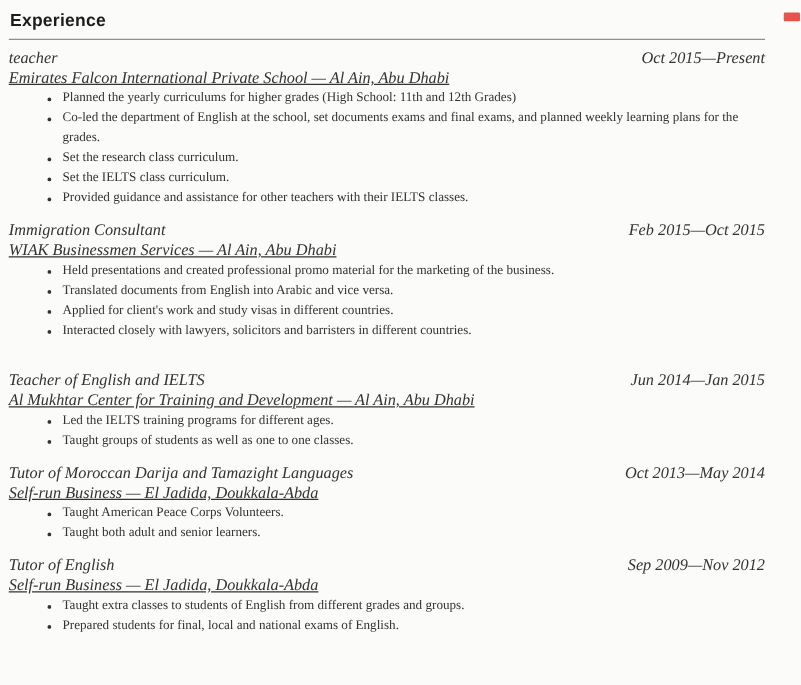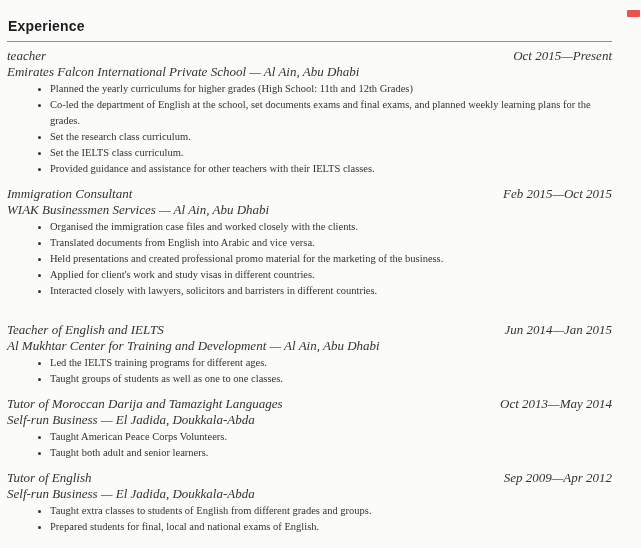--- a/index.html
+++ b/index.html
@@ -13,21 +13,21 @@
   html,body{margin:0;padding:0;}
   body{
     width:641px;height:548px;overflow:hidden;
     background:var(--bg);
     font-family:"Liberation Serif", serif;
     color:var(--text);
     position:relative;
   }
   .page{
     width:641px;height:548px;
-    padding:19px 29px 0 7px;
+    padding:9px 29px 0 7px;
     position:relative;
   }
   .red-indicator{
     position:absolute;top:10px;right:1px;
     width:13px;height:7px;border-radius:1px;
     background:var(--marker);
   }
   h2.section-heading{
     margin:0 0 7px 1px;
     font-family:"Liberation Sans", sans-serif;
@@ -42,21 +42,21 @@
   }
   .entry + .entry{margin-top:9px;}
   #entries .entry:nth-child(3){margin-top:23px;}
   .entry-header{
     display:flex;justify-content:space-between;align-items:baseline;
     font-style:italic;font-size:13px;line-height:16px;gap:13px;
   }
   .job-title{white-space:nowrap;}
   .job-dates{white-space:nowrap;text-align:left;}
   .job-org{
-    font-style:italic;font-size:13px;line-height:16px;
+    font-style:italic;font-size:13px;line-height:16px;text-decoration:underline;
   }
   ul.bullets{
     list-style:none;
     margin:1px 0 0 0;
     padding:0 0 0 43px;
   }
   ul.bullets li{
     position:relative;
     font-size:10.5px;line-height:16px;
     max-width:545px;
@@ -94,23 +94,22 @@
         </ul>
   </div>
 
   <div class="entry">
     <div class="entry-header">
       <span class="job-title">Immigration Consultant</span>
       <span class="job-dates">Feb 2015—Oct 2015</span>
     </div>
     <div class="job-org">WIAK Businessmen Services — Al Ain, Abu Dhabi</div>
     <ul class="bullets">
-          <li>Organised the immigration case files and worked closely with the clients.</li>
+          <li>Held presentations and created professional promo material for the marketing of the business.</li>
           <li>Translated documents from English into Arabic and vice versa.</li>
-          <li>Held presentations and created professional promo material for the marketing of the business.</li>
           <li>Applied for client's work and study visas in different countries.</li>
           <li>Interacted closely with lawyers, solicitors and barristers in different countries.</li>
         </ul>
   </div>
 
   <div class="entry">
     <div class="entry-header">
       <span class="job-title">Teacher of English and IELTS</span>
       <span class="job-dates">Jun 2014—Jan 2015</span>
     </div>
@@ -129,21 +128,21 @@
     <div class="job-org">Self-run Business — El Jadida, Doukkala-Abda</div>
     <ul class="bullets">
           <li>Taught American Peace Corps Volunteers.</li>
           <li>Taught both adult and senior learners.</li>
         </ul>
   </div>
 
   <div class="entry">
     <div class="entry-header">
       <span class="job-title">Tutor of English</span>
-      <span class="job-dates">Sep 2009—Apr 2012</span>
+      <span class="job-dates">Sep 2009—Nov 2012</span>
     </div>
     <div class="job-org">Self-run Business — El Jadida, Doukkala-Abda</div>
     <ul class="bullets">
           <li>Taught extra classes to students of English from different grades and groups.</li>
           <li>Prepared students for final, local and national exams of English.</li>
         </ul>
   </div>
 </div>
 </div>
 

